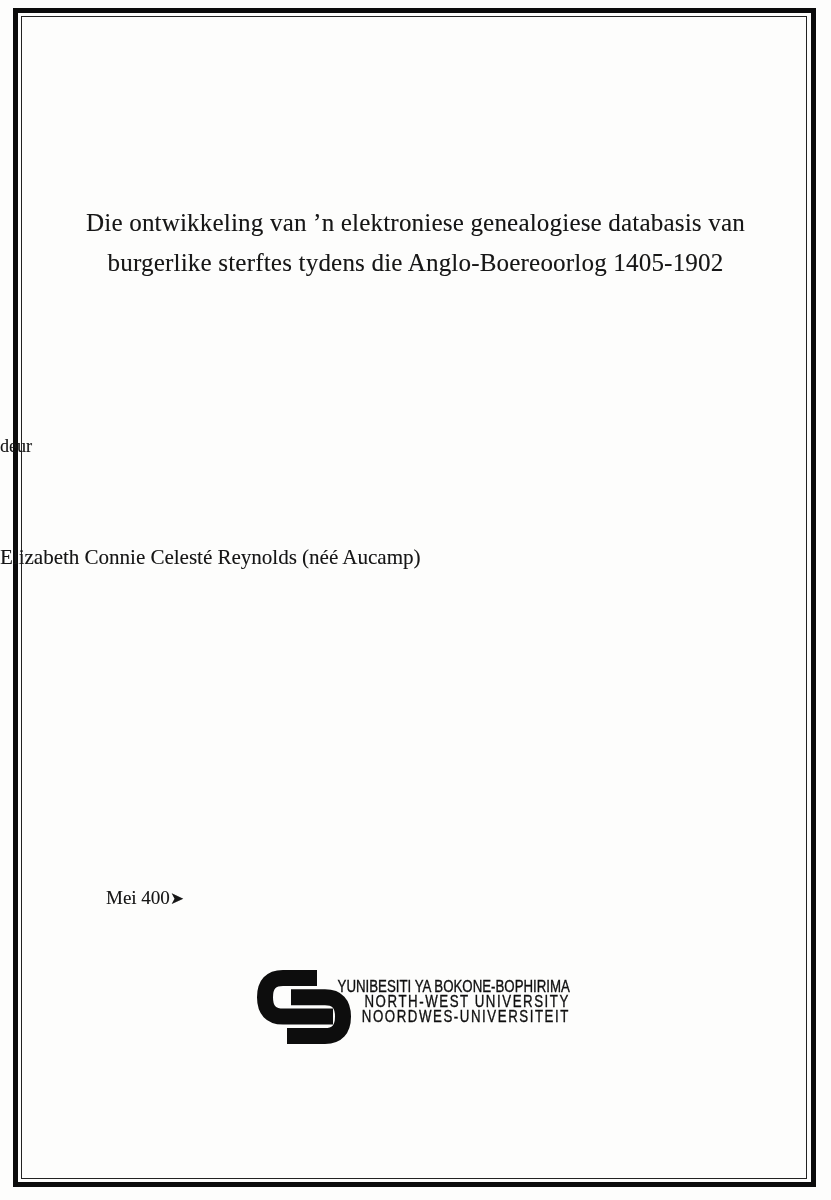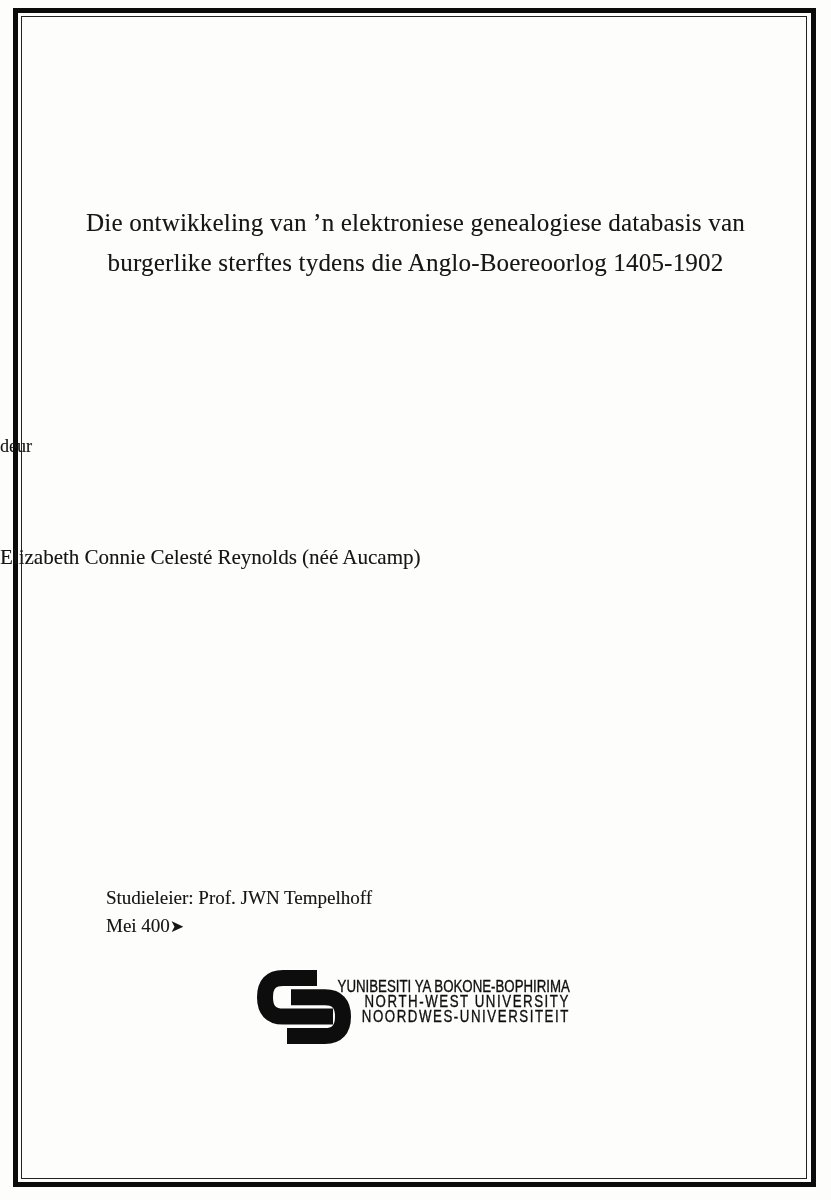--- a/index.html
+++ b/index.html
@@ -80,21 +80,20 @@
     <div>Die ontwikkeling van ’n elektroniese genealogiese databasis van</div>
     <div>burgerlike sterftes tydens die Anglo-Boereoorlog 1405-1902</div>
   </div>
 
   <div class="byline-label">deur</div>
 
   <div class="author-line">Elizabeth Connie Celesté Reynolds (néé Aucamp)</div>
 
 
   <div class="imprint">
-    <div>Studieleier: Prof. JWN Tempelhoff</div>
     <div><span>Mei 400</span><span class="date-glyph">➤</span></div>
   </div>
 
   <div class="logo-block">
     <svg class="logo-mark" width="96" height="80" viewBox="0 0 94 80" aria-hidden="true">
       <path d="M 60 9 H 26 Q 8 9 8 28.3 Q 8 47.6 26 47.6 H 76" fill="none" stroke="#0d0d0d" stroke-width="16"></path>
       <path d="M 34 28.3 H 68 Q 86 28.3 86 47.6 Q 86 67 68 67 H 30" fill="none" stroke="#0d0d0d" stroke-width="16"></path>
     </svg>
     <div class="uni-names">
       <div class="n1">YUNIBESITI YA BOKONE-BOPHIRIMA</div>

